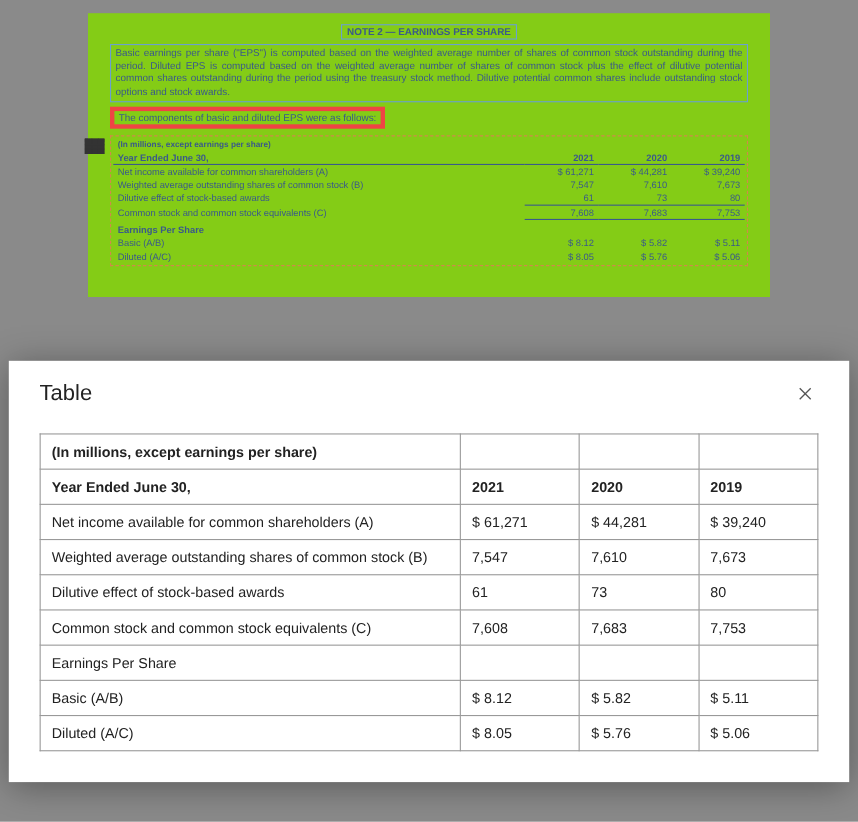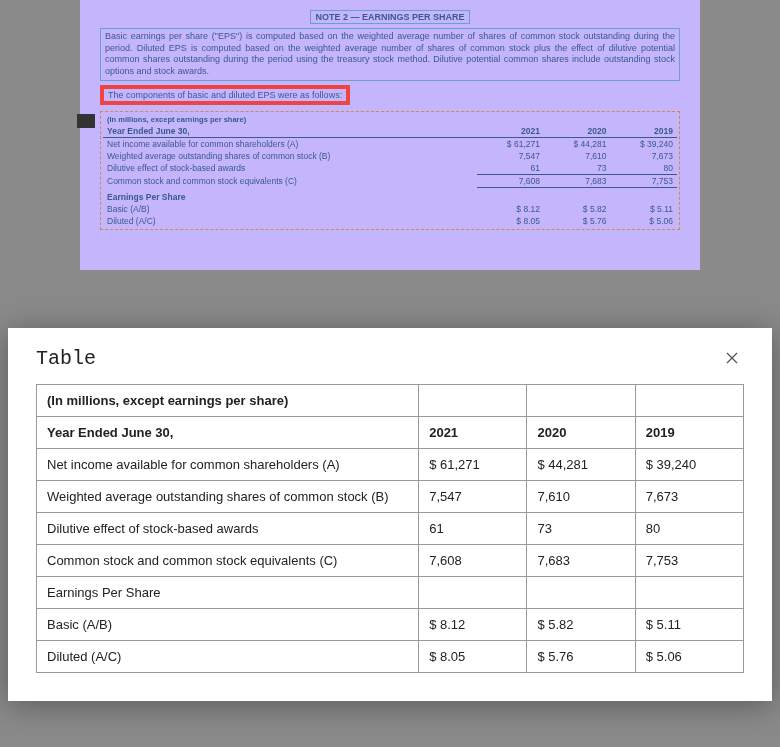--- a/index.html
+++ b/index.html
@@ -6,24 +6,24 @@
     body {
       font-family: "Segoe UI", Arial, sans-serif;
       background: #8a8a8a;
       width: 780px;
       height: 747px;
       overflow: hidden;
       position: relative;
     }
     .doc-bg {
       position: absolute;
-      top: 0; left: 0; right: 0;
-      background: #c4b5fd;
+      top: 12px; left: 0; right: 0;
+      background: #84cc16;
       margin: 0 80px;
-      padding: 10px 20px 40px 20px;
+      padding: 10px 20px 28px 20px;
       font-size: 9px;
       color: #3a5a8a;
     }
     .doc-title {
       text-align: center;
       color: #3a5a8a;
       font-weight: bold;
       border: 1px solid #6aa0d0;
       display: inline-block;
       padding: 1px 4px;
@@ -74,22 +74,21 @@
       right: 8px;
       top: 328px;
       background: #fff;
       box-shadow: 0 4px 30px rgba(0,0,0,0.35);
       padding: 18px 28px 28px 28px;
     }
     .modal-head {
       display: flex;
       justify-content: space-between;
       align-items: center;
-      margin-bottom: 14px;
-      font-family: Liberation Mono, monospace;
+      margin-bottom: 24px;
     }
     .modal-title {
       font-size: 20px;
       font-weight: 400;
       color: #222;
     }
     .close-btn {
       cursor: pointer;
       font-size: 16px;
       color: #555;

